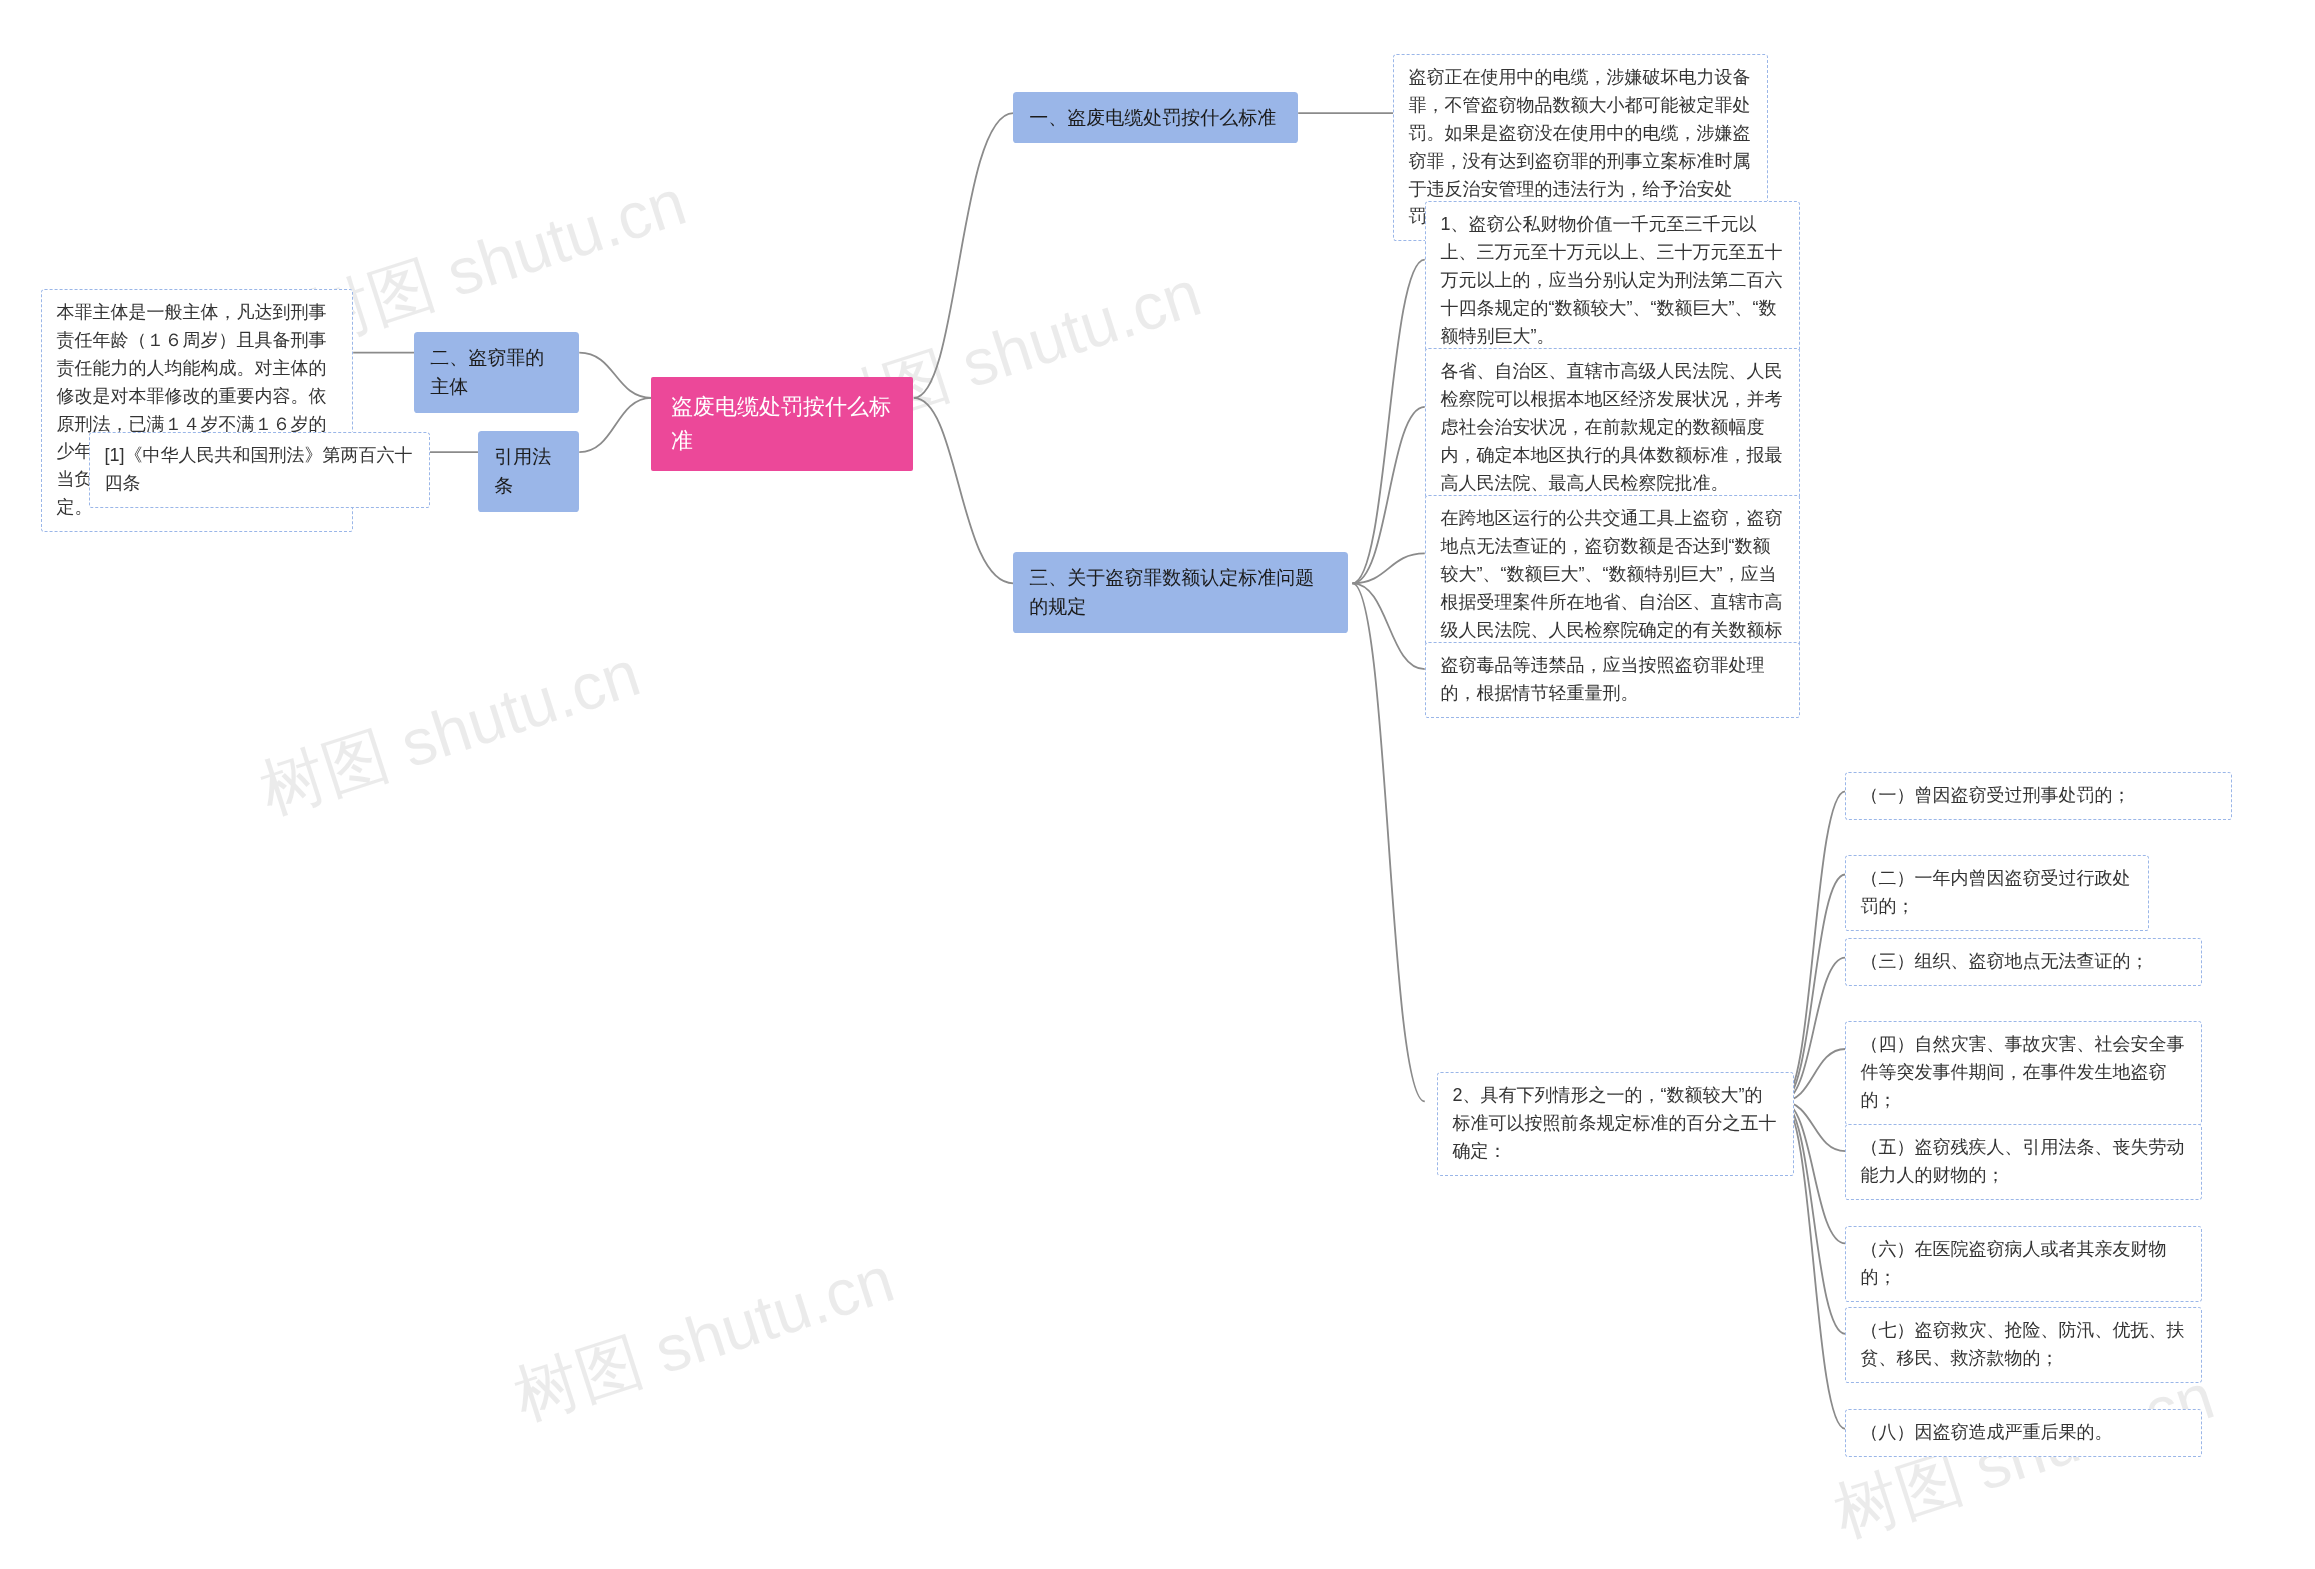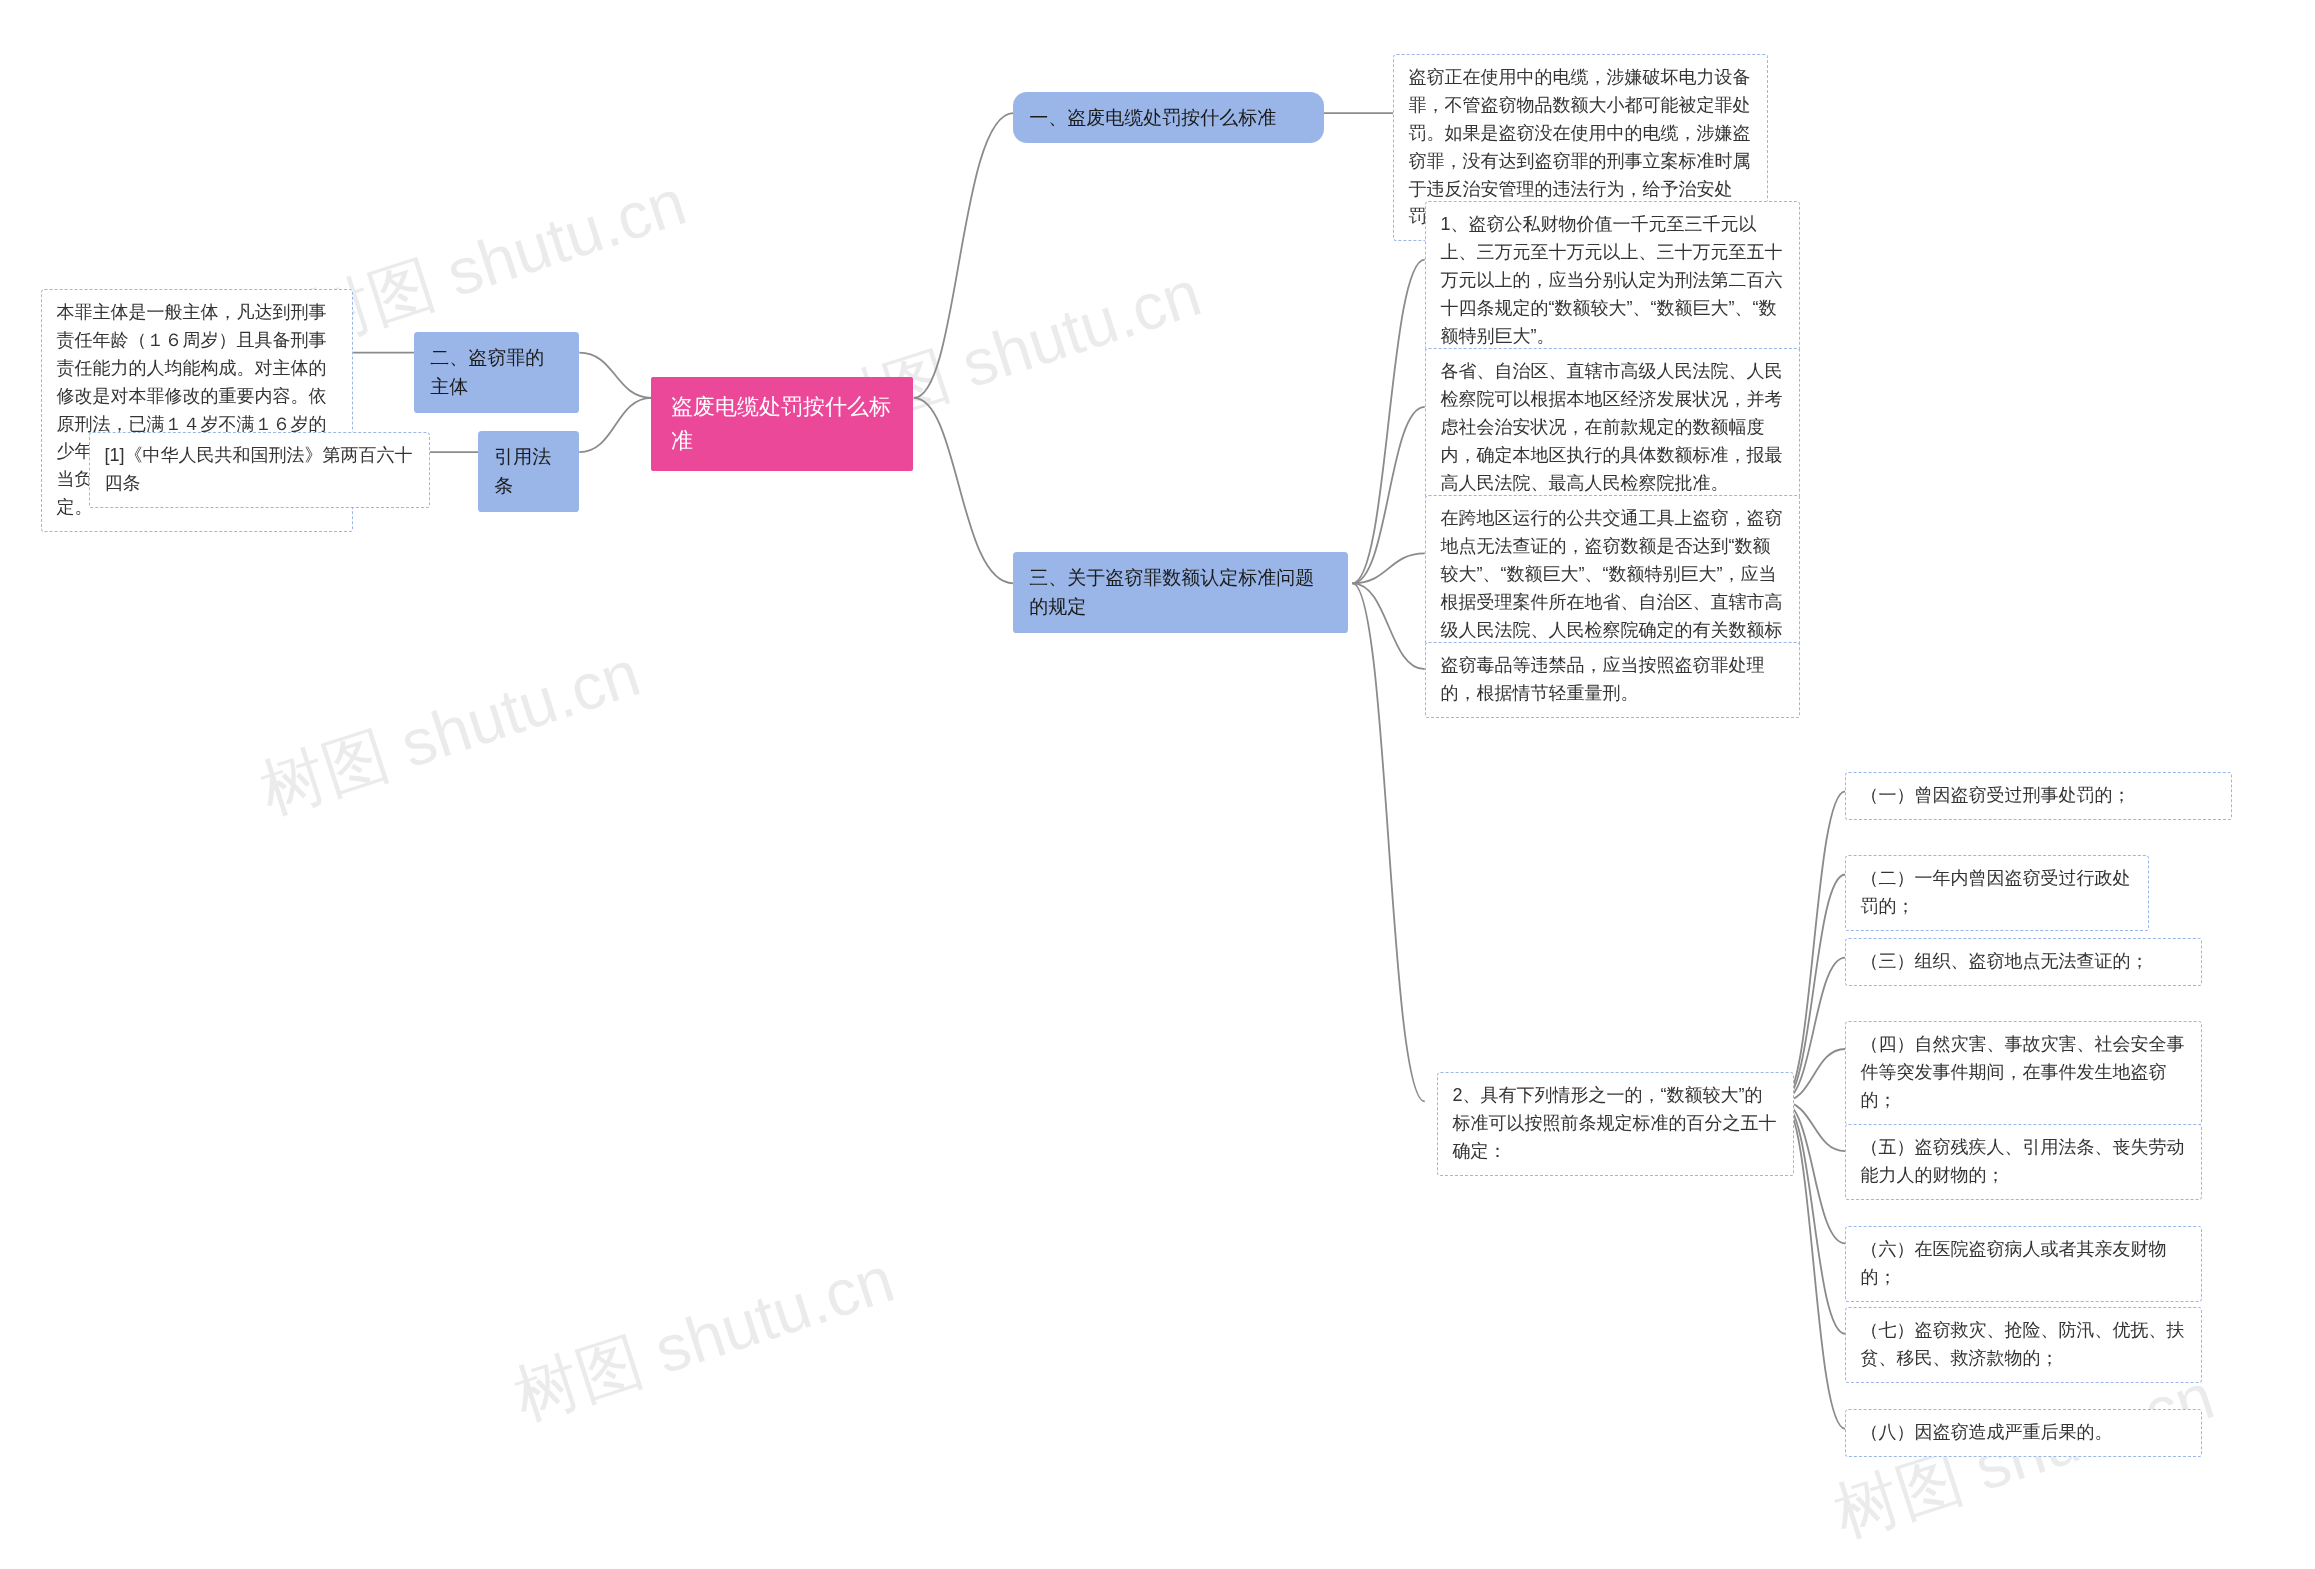--- a/index.html
+++ b/index.html
@@ -100,21 +100,21 @@
   <path d="M 1970 1218 C 2005 1218, 2005 1273, 2040 1273"></path>
   <path d="M 1970 1218 C 2005 1218, 2005 1375, 2040 1375"></path>
   <path d="M 1970 1218 C 2005 1218, 2005 1475, 2040 1475"></path>
   <path d="M 1970 1218 C 2005 1218, 2005 1580, 2040 1580"></path>
 </svg>
 
 <div class="node root" style="left:651px; top:377px; width:262px;">
   <span>盗废电缆处罚按什么标准</span>
 </div>
 
-<div class="node branch" style="left:1013px; top:92px; width:311px;border-radius:14px;">
+<div class="node branch" style="left:1013px; top:92px; width:285px;">
   <span>一、盗废电缆处罚按什么标准</span>
 </div>
 <div class="node leaf" style="left:1393px; top:54px; width:375px;">
   <span>盗窃正在使用中的电缆，涉嫌破坏电力设备罪，不管盗窃物品数额大小都可能被定罪处罚。如果是盗窃没在使用中的电缆，涉嫌盗窃罪，没有达到盗窃罪的刑事立案标准时属于违反治安管理的违法行为，给予治安处罚。</span>
 </div>
 
 <div class="node branch" style="left:414px; top:332px; width:165px;">
   <span>二、盗窃罪的主体</span>
 </div>
 <div class="node leaf" style="left:41px; top:289px; width:312px;">

